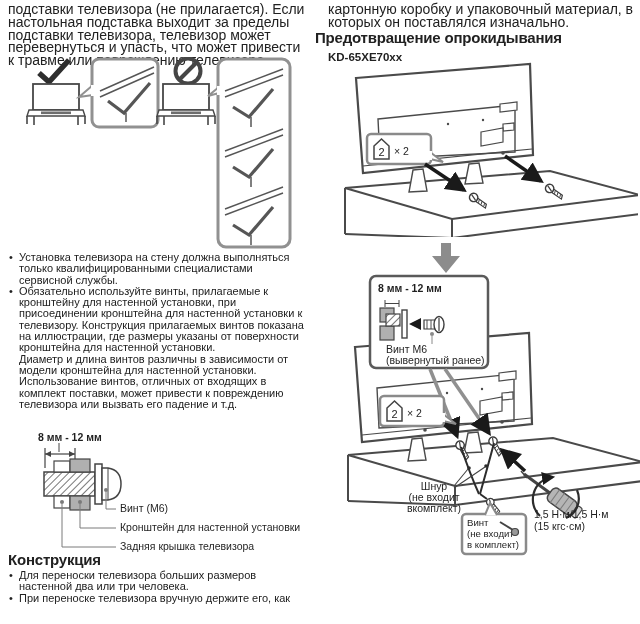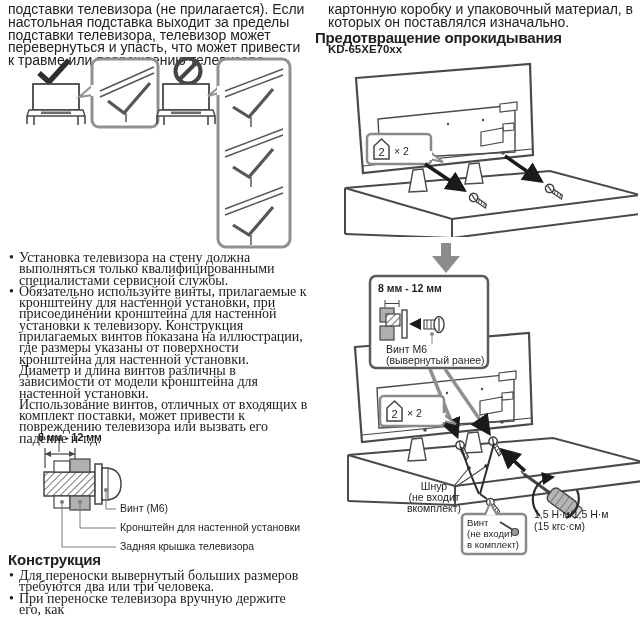--- a/index.html
+++ b/index.html
@@ -3,21 +3,21 @@
 <meta charset="utf-8">
 <style>
   html,body{margin:0;padding:0;}
   body{
     width:640px;height:624px;position:relative;overflow:hidden;
     background:#ffffff;color:#212121;
     font-family:"Liberation Sans","DejaVu Sans",sans-serif;
   }
   .abs{position:absolute;}
   p.body{font-size:14px;line-height:12.8px;margin:0;}
-  ul.b{list-style:none;margin:0;padding:0;font-size:14px;line-height:11.3px;font-family:Liberation Serif, serif;}
+  ul.b{list-style:none;margin:0;padding:0;font-size:11px;line-height:11.3px;}
   ul.b li{position:relative;padding-left:11px;white-space:pre-line;}
   ul.b li::before{content:"\2022";position:absolute;left:1px;top:0;}
   h2.sec{font-size:15px;font-weight:bold;margin:0;letter-spacing:-0.2px;}
   h3.model{font-size:11.5px;font-weight:bold;margin:0;}
   svg text{font-family:"Liberation Sans","DejaVu Sans",sans-serif;fill:#1f1f1f;font-size:10.5px;}
   svg text.dim{font-weight:bold;}
   svg text.small{font-size:9.6px;}
   svg text.badge-n{font-size:11px;}
 </style>
 </head>
@@ -131,27 +131,27 @@
   <path d="M78,64 L78,81 L88,81" stroke="#7a7a7a" stroke-width="1" fill="none"></path>
   <path d="M52,76 L52,100 L88,100" stroke="#7a7a7a" stroke-width="1" fill="none"></path>
   <path d="M34,76 L34,119 L88,119" stroke="#7a7a7a" stroke-width="1" fill="none"></path>
   <text x="92" y="84">Винт (M6)</text>
   <text x="92" y="103">Кронштейн для настенной установки</text>
   <text x="92" y="122">Задняя крышка телевизора</text>
 </svg>
 
 <h2 class="sec abs" style="left:8px;top:551px;">Конструкция</h2>
 <ul class="b abs" style="left:8px;top:570px;width:302px;">
-  <li>Для переноски вывернутый больших размеров требуются два или три человека.</li>
+  <li>Для переноски телевизора больших размеров настенной два или три человека.</li>
   <li>При переноске телевизора вручную держите его, как</li>
 </ul>
 
 <p class="body abs" style="left:328px;top:3px;width:306px;">картонную коробку и упаковочный материал, в которых он поставлялся изначально.</p>
 <h2 class="sec abs" style="left:315px;top:29px;">Предотвращение опрокидывания</h2>
-<h3 class="model abs" style="left:328px;top:43px;text-align:right;">KD-65XE70xx</h3>
+<h3 class="model abs" style="left:328px;top:51px;text-align:right;">KD-65XE70xx</h3>
 
 <svg class="abs" style="left:333px;top:62px;" width="305" height="175" viewBox="0 0 305 175">
   <use href="#tvtable"></use>
   <use href="#tvback"></use>
   <g>
     <rect x="34" y="72" width="64" height="30" rx="4" fill="#fff" stroke="#8a8a8a" stroke-width="2.5"></rect>
     <path d="M97,90 L110,100 L97,97" fill="#fff" stroke="#8a8a8a" stroke-width="2"></path>
     <rect x="95" y="89" width="4" height="9" fill="#fff"></rect>
     <path d="M41,84 L48.5,77 L56,84 L56,97 L41,97 Z" fill="#fff" stroke="#444" stroke-width="1.5"></path>
     <text x="48.5" y="93.5" class="badge-n" text-anchor="middle">2</text>

